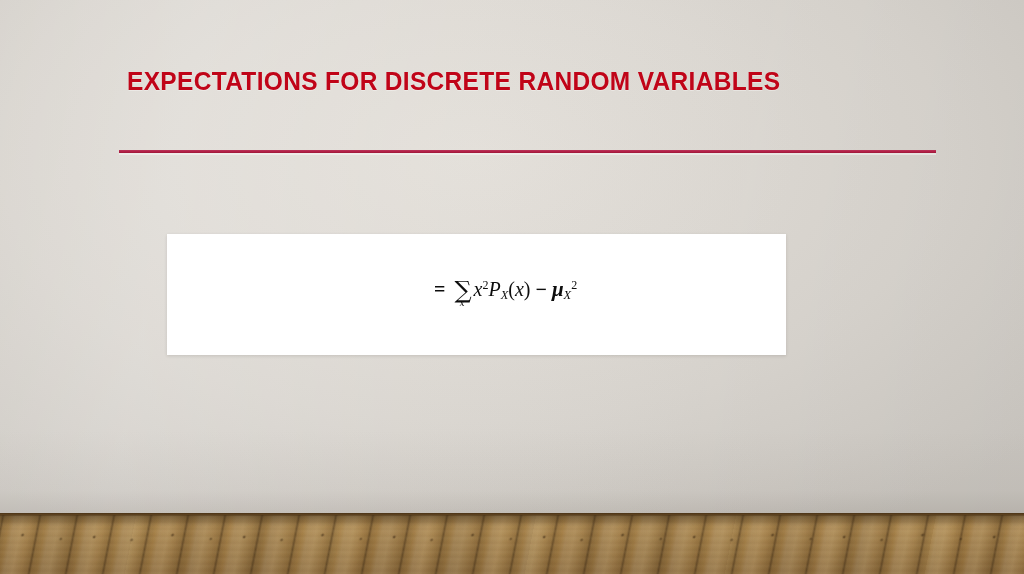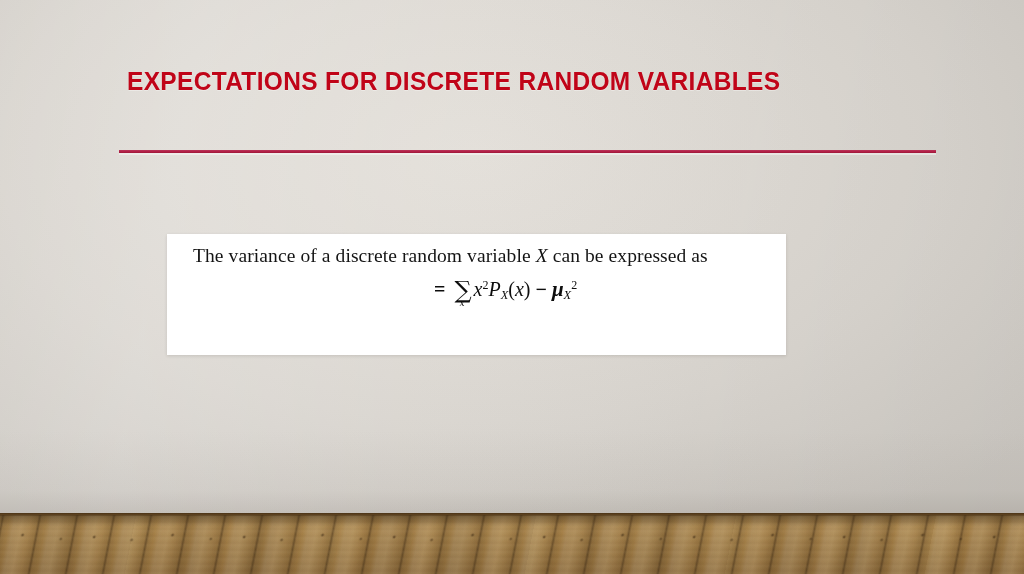--- a/index.html
+++ b/index.html
@@ -316,21 +316,20 @@
 
   <div class="slide-title">EXPECTATIONS FOR DISCRETE RANDOM VARIABLES</div>
 
   <div class="title-rule">
     <div class="rule-main"></div>
     <div class="rule-hilite"></div>
   </div>
 
   <div class="content-image">
 
-    <div class="ci-lead"><span>The variance of a discrete random variable </span><i>X</i><span> can be expressed as</span></div>
 
     <div class="eq-block">
 
 
       <div class="eq-line eq-line-2"><span class="op">=</span><span class="sum"><span>∑</span><span class="sum-idx">x</span></span><span class="it">x</span><sup class="v">2</sup><span class="it">P</span><sub class="v">X</sub><span>(</span><span class="it">x</span><span>)</span><span class="op">−</span><span class="gk">μ</span><sub class="v">X</sub><sup class="v">2</sup></div>
 
     </div>
   </div>
 
 </div>

